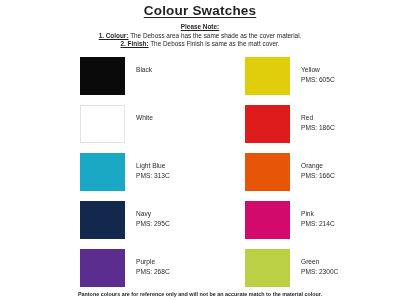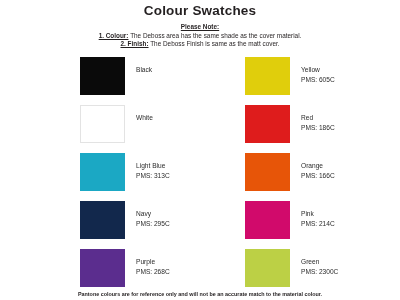--- a/index.html
+++ b/index.html
@@ -19,20 +19,21 @@
     width: 400px;
     height: 300px;
     box-sizing: border-box;
   }
   .title {
     text-align: center;
     font-size: 13.5px;
     font-weight: bold;
     letter-spacing: 0.2px;
     margin: 3px 0 0 0;
+    text-decoration: underline;
     text-underline-offset: 2px;
   }
   .note-block {
     margin-top: 5px;
     text-align: center;
     line-height: 1.35;
   }
   .note-head {
     font-size: 6.4px;
     font-weight: bold;

